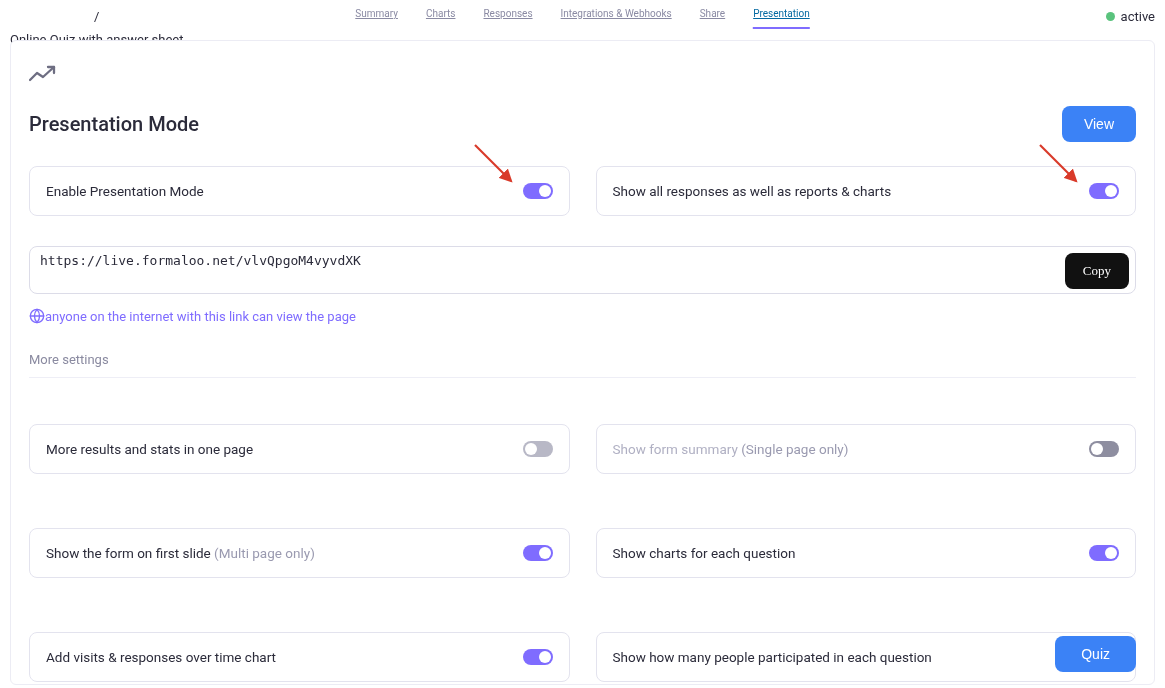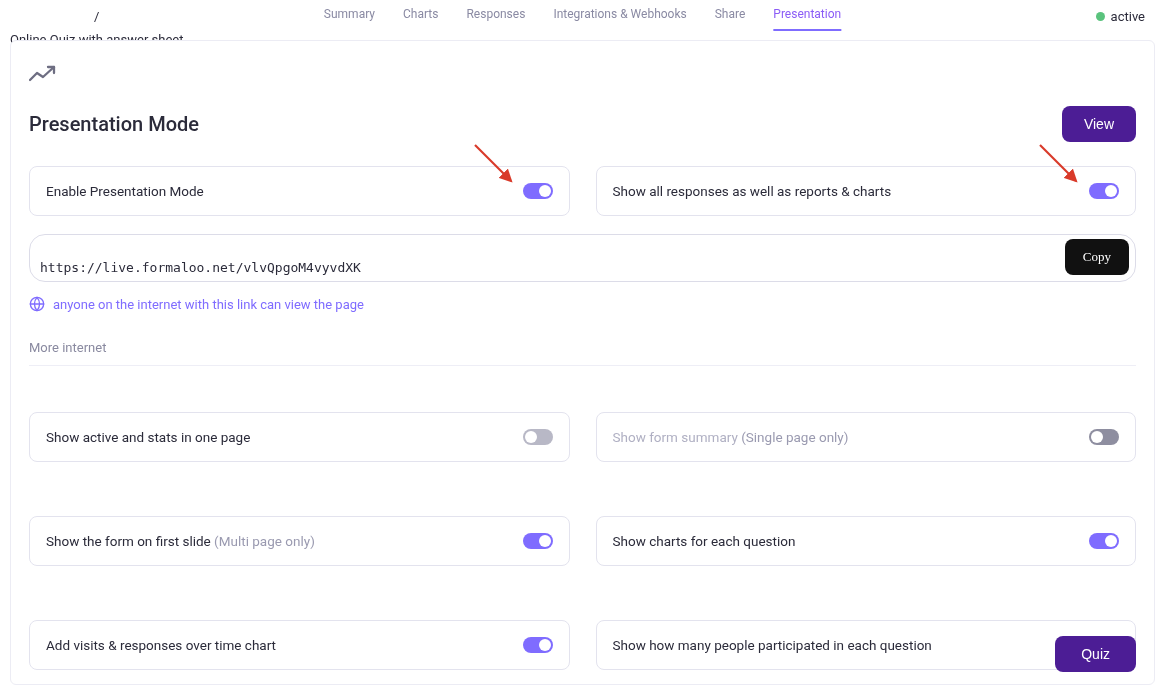--- a/index.html
+++ b/index.html
@@ -16,42 +16,42 @@
     display: flex;
     align-items: center;
     height: 32px;
     padding: 0 10px;
     position: relative;
   }
   .breadcrumb { display: flex; align-items: center; gap: 8px; color:#2b2b3a; font-size:13px; position:absolute; left:10px;flex-direction:column;}
   .breadcrumb .sep { color:#2b2b3a; }
   .breadcrumb .home { cursor:pointer; }
   .tabs { position:absolute; left:50%; transform:translateX(-50%); display:flex; gap:28px; align-items:center; }
-  .tab { color:#8a8aa3; font-size:12px; cursor:pointer; padding:4px 0 9px; position:relative; }
-  .tab.active { color:#8b5cf6; }
+  .tab { color:#8a8aa3; font-size:10px; cursor:pointer; padding:4px 0 9px; position:relative;text-decoration:underline; }
+  .tab.active { color:#0369a1; }
   .tab.active::after{
     content:""; position:absolute; left:0; right:0; bottom:-1px; height:2px; background:#7f6cff;
   }
-  .status-pill { position:absolute; right:20px; display:flex; align-items:center; gap:6px; font-size:13px; }
+  .status-pill { position:absolute; right:10px; display:flex; align-items:center; gap:6px; font-size:13px; }
   .status-dot { width:9px; height:9px; border-radius:50%; background:#5ac37d; display:inline-block; }
   .panel {
     margin: 8px 10px 0 10px;
     border:1px solid #ececf4;
     border-radius:6px;
     background:#fff;
     padding: 24px 18px 18px;
     height: 645px;
     position:relative;
     overflow:hidden;
   }
   .trend-icon { color:#6e6e82; }
   .header-row { display:flex; align-items:center; justify-content:space-between; margin-top:20px;}
   .header-row h1 { font-size:20px; font-weight:500; color:#2b2b3a;}
   .btn-view, .btn-save {
-    background:#4c1d95; color:#fff; border:none; border-radius:8px; padding:10px 22px; font-size:14px; cursor:pointer; font-weight:500;
+    background:#3b82f6; color:#fff; border:none; border-radius:8px; padding:10px 22px; font-size:14px; cursor:pointer; font-weight:500;
   }
   .btn-save { position:absolute; right:18px; bottom:12px; padding:10px 26px;}
   .two-col { display:flex; gap:26px; margin-top:24px;justify-content:flex-end;}
   .card {
     flex:1; border:1px solid #e3e3ee; border-radius:8px; padding:14px 16px;
     display:flex; align-items:center; justify-content:space-between; min-height:50px;
     position:relative;
     background:#fff;
   }
   .card.disabled-look .label { color:#b0b0c3; }
@@ -65,30 +65,30 @@
   .toggle.off { background:#b8b8c6; }
   .toggle.off.disabled { background:#8e8ea0; cursor:default;}
   .knob {
     width:12px; height:12px; background:#fff; border-radius:50%; position:absolute; top:2px;
     transition:left .1s;
   }
   .toggle.on .knob  { left:16px; }
   .toggle.off .knob { left:2px; }
   
   .url-row{
-    margin-top:18px; border:1px solid #dcdce8; border-radius:16px; display:flex; align-items:flex-end; padding:6px 6px 6px 6px; height:48px;
+    margin-top:30px; border:1px solid #dcdce8; border-radius:8px; display:flex; align-items:flex-start; padding:6px 6px 6px 6px; height:48px;
   }
   .url-input{
     flex:1; border:none; outline:none; font-family: ui-monospace,Menlo,Consolas,monospace; font-size:13px; color:#2b2b3a; padding-left:4px;
     background:transparent;
   }
   .copy-btn{
     background:#111; color:#fff; border:none; border-radius:8px; padding:10px 18px; font-size:13px; cursor:pointer; font-weight:500;font-family:Liberation Serif, serif;
   }
-  .share-note{ display:flex; align-items:center; gap:8px; margin-top:14px;}
+  .share-note{ display:flex; align-items:center; margin-top:14px;}
   .share-note span{ color:#7f6cff; font-size:13px;}
   .globe-icon{ color:#7f6cff; }
   .more-settings{ margin-top:28px; color:#8a8aa0; font-size:13px; padding-bottom:10px; border-bottom:1px solid #eeeef6;}
   .settings-grid{ margin-top:22px; display:flex; flex-direction:column; gap:30px;}
   
   .arrow { position:absolute; color:#d93a2a; pointer-events:none; }
 </style>
 </head>
 <body>
 
@@ -145,26 +145,26 @@
 
   <div class="share-note">
     <svg class="globe-icon" width="16" height="16" viewBox="0 0 24 24" fill="none" stroke="currentColor" stroke-width="2" stroke-linecap="round" stroke-linejoin="round">
       <circle cx="12" cy="12" r="10"></circle>
       <line x1="2" y1="12" x2="22" y2="12"></line>
       <path d="M12 2a15 15 0 0 1 0 20a15 15 0 0 1 0-20"></path>
     </svg>
     <span>anyone on the internet with this link can view the page</span>
   </div>
 
-  <div class="more-settings">More internet</div>
+  <div class="more-settings">More settings</div>
 
   <div class="settings-grid">
     <div class="two-col">
       <div class="card">
-        <span class="label">Show active and stats in one page</span>
+        <span class="label">More results and stats in one page</span>
         <div class="toggle off">
             <div class="knob"></div>
           </div>
       </div>
       <div class="card disabled-look">
         <span class="label">
           <span>Show form summary </span><span class="muted">(Single page only)</span>
         </span>
         <div class="toggle off disabled">
             <div class="knob"></div>

